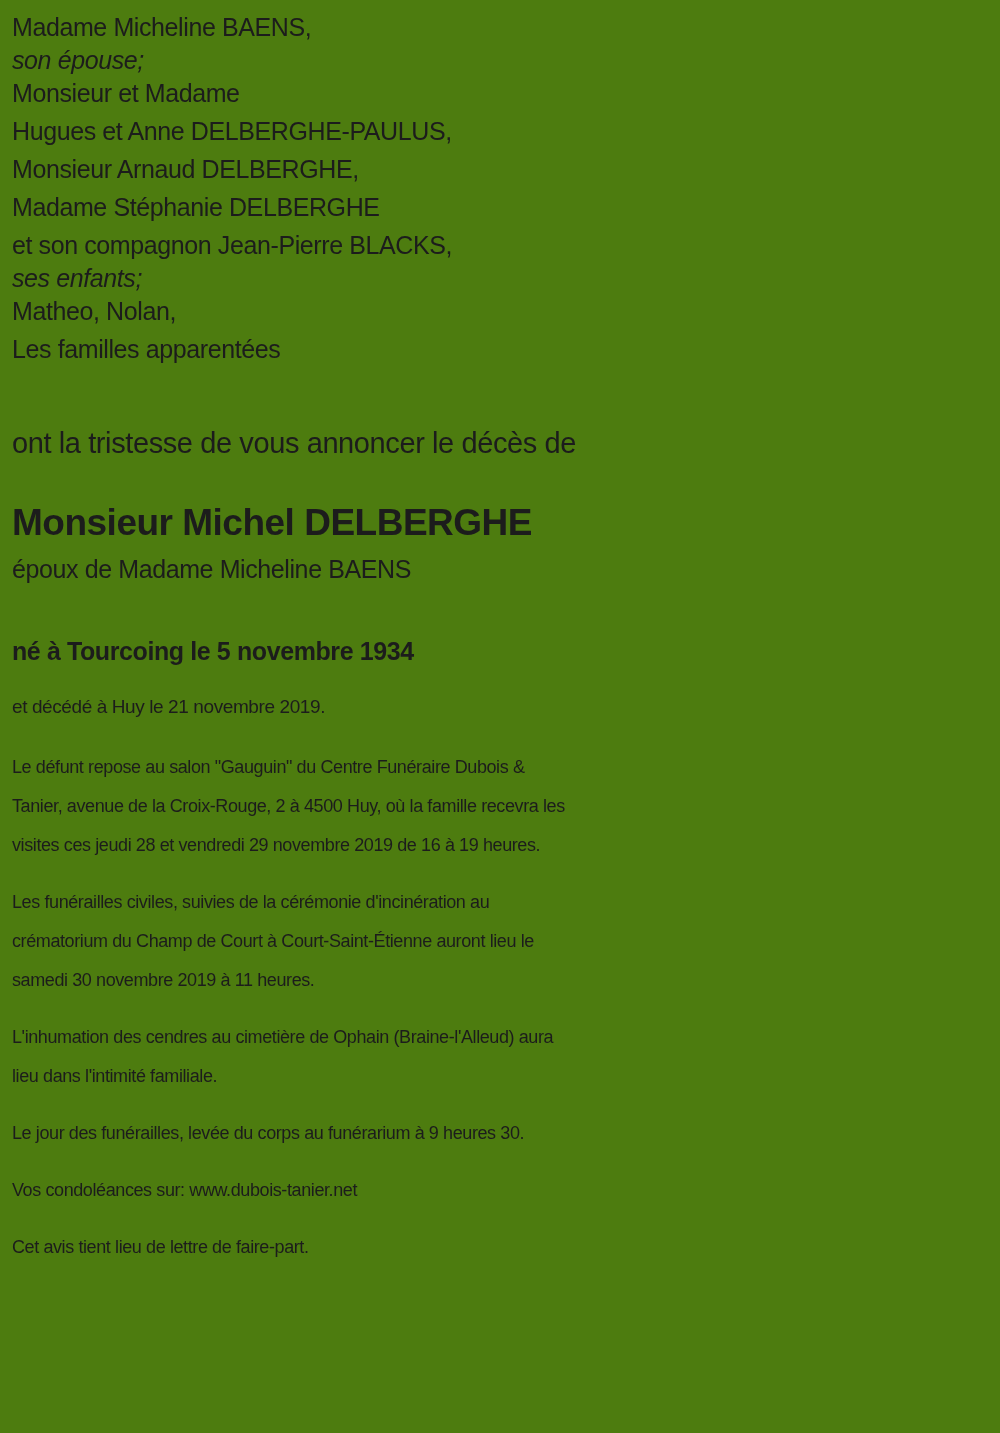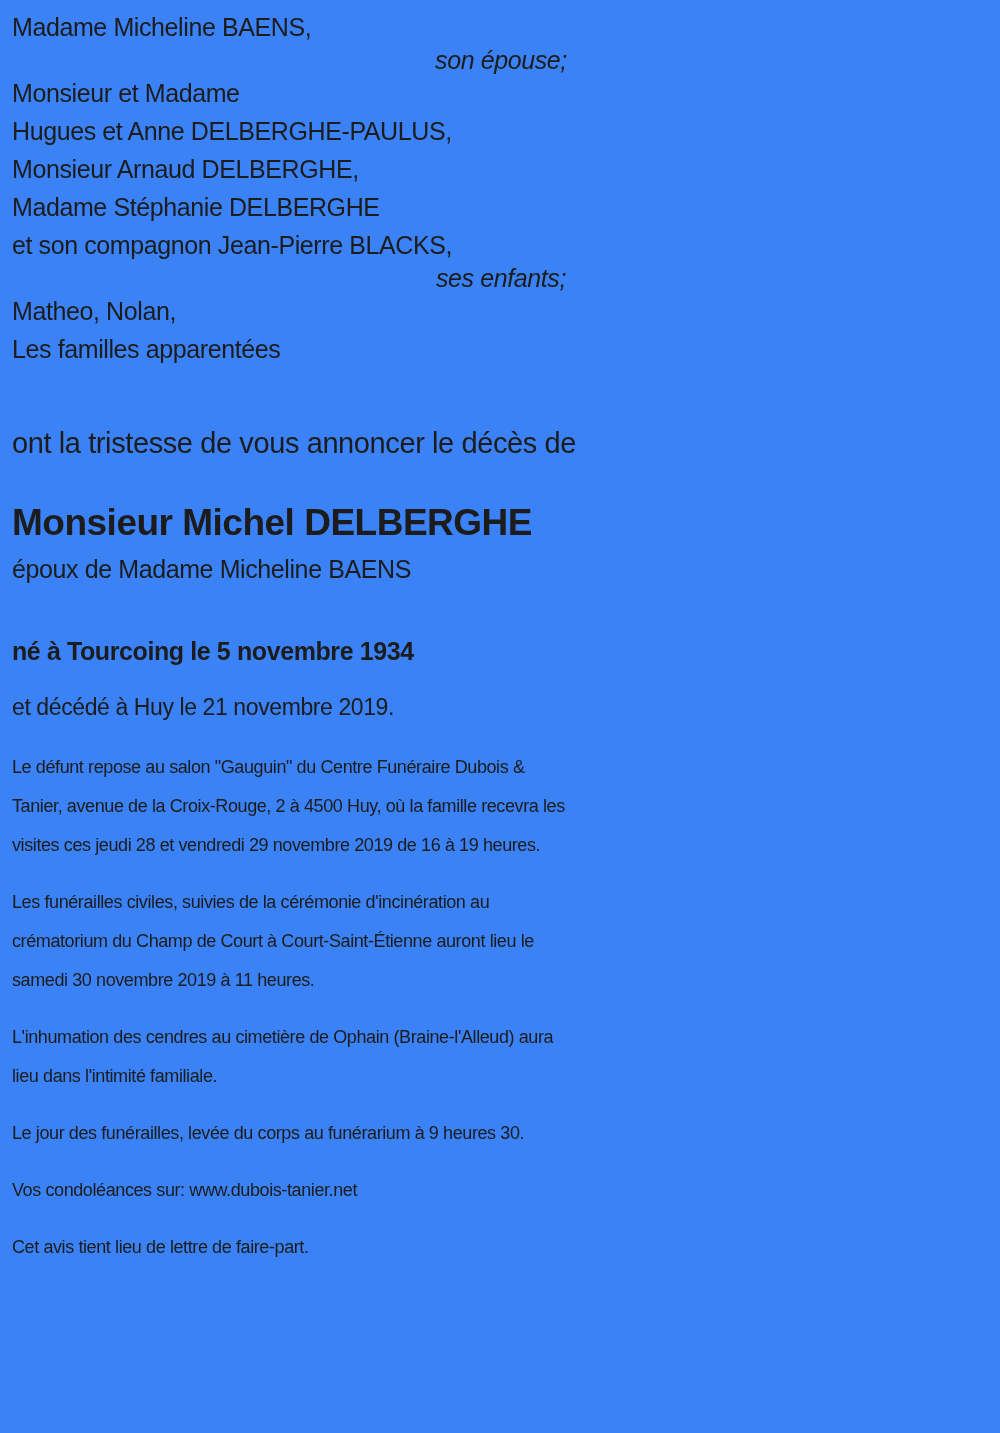--- a/index.html
+++ b/index.html
@@ -5,37 +5,37 @@
   html, body {
     margin: 0;
     padding: 0;
     background: #ffffff;
   }
   .page {
     position: relative;
     width: 1000px;
     height: 1433px;
     box-sizing: border-box;
-    background: #3b82f6;
+    background: #4d7c0f;
     color: #1c1c1c;
     font-family: "Liberation Sans", sans-serif;
     letter-spacing: -0.4px;
     padding: 8px 10px 0 12px;
     overflow: hidden;
   }
   .name-line {
     font-size: 25px;
     line-height: 38px;
     white-space: nowrap;
   }
   .relation-line {
     font-size: 25px;
     font-style: italic;
     line-height: 28px;
-    text-align: center;
+    text-align: left;
   }
   .relation-wrap {
     max-width: 205px;
     margin-left: auto;
   }
   .announce-line {
     font-size: 29px;
     line-height: 38px;
     margin: 56px 0 0 0;
   }
@@ -51,21 +51,21 @@
     line-height: 38px;
     margin: 4px 0 0 0;
   }
   .birth-line {
     font-size: 25px;
     line-height: 38px;
     margin: 44px 0 15px 0;
     font-weight: bold;
   }
   .death-line {
-    font-size: 23px;
+    font-size: 19px;
     line-height: 38px;
     margin: 18px 0 0 0;
   }
   .body-para {
     font-size: 18px;
     line-height: 39px;
     margin: 18px 0 0 0;
     white-space: pre-line;
   }
   .body-para.first {

